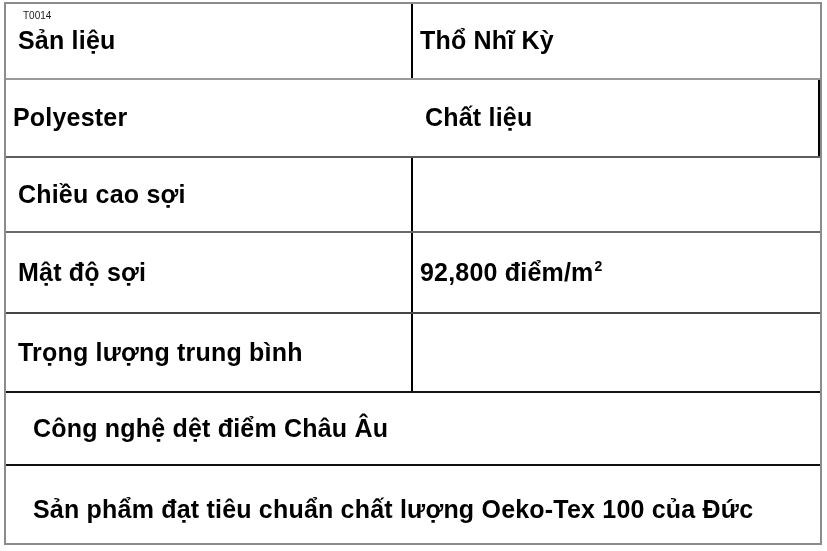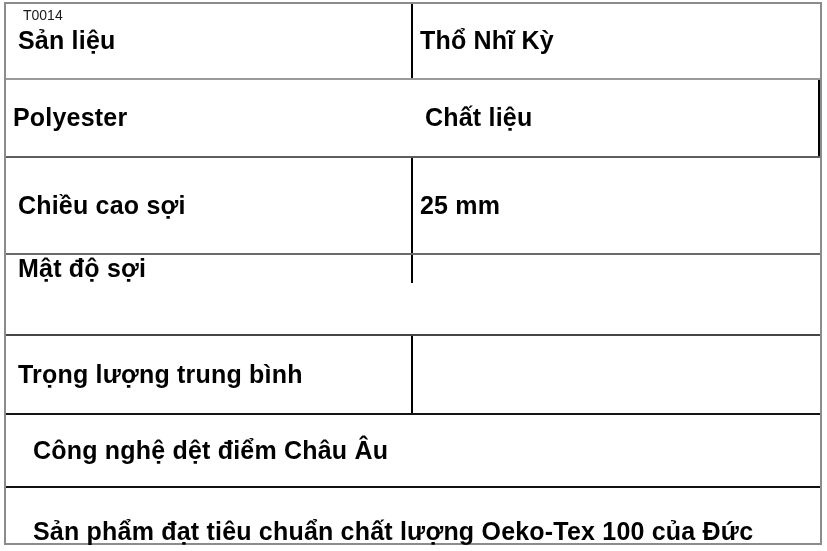--- a/index.html
+++ b/index.html
@@ -26,22 +26,22 @@
     border: 2px solid #8c8c8c;
     background: #ffffff;
   }
   .row {
     display: flex;
     box-sizing: border-box;
     width: 100%;
   }
   .r1 { height: 76px; border-bottom: 2px solid #9a9a9a; }
   .r2 { height: 78px; border-bottom: 2px solid #5e5e5e; }
-  .r3 { height: 97px; border-bottom: 2px solid #6a6a6a; }
-  .r4 { height: 81px; border-bottom: 2px solid #454545; flex-direction: column; }
+  .r3 { height: 75px; border-bottom: 2px solid #6a6a6a; gap: 23px; }
+  .r4 { height: 81px; border-bottom: 2px solid #454545; }
   .r5 { height: 79px; border-bottom: 2px solid #141414; }
   .r6 { height: 73px; border-bottom: 2px solid #101010; }
   .r7 { height: 87px; }
   .cell {
     box-sizing: border-box;
     display: flex;
     align-items: center;
     overflow: hidden;
   }
   .label-cell {
@@ -72,21 +72,21 @@
     margin-left: 1px;
   }
   
   .first-label {
     flex-direction: column;
     align-items: flex-start;
     justify-content: flex-start;
     padding-top: 3px;
   }
   .product-code {
-    font-size: 14px;
+    font-size: 10px;
     font-weight: 400;
     line-height: 17px;
     padding-left: 5px;
     color: #1a1a1a;
     white-space: nowrap;
   }
   .first-label .bold-text {
     margin-top: 3px;
   }
 </style>
@@ -112,28 +112,28 @@
       </div>
       <div class="cell label-cell">
         <span class="bold-text">Chất liệu</span>
       </div>
     </div>
 
     <div class="row r3">
       <div class="cell label-cell">
         <span class="bold-text">Chiều cao sợi</span>
       </div>
-      <div class="cell value-cell">
-        <span class="bold-text">25 mm</span>
-      </div>
     </div>
 
     <div class="row r4">
       <div class="cell label-cell">
         <span class="bold-text">Mật độ sợi</span>
+      </div>
+      <div class="cell value-cell">
+        <span class="bold-text"><span>92,800 điểm/m</span><sup class="sup">2</sup></span>
       </div>
     </div>
 
     <div class="row r5">
       <div class="cell label-cell">
         <span class="bold-text">Trọng lượng trung bình</span>
       </div>
     </div>
 
     <div class="row r6">

